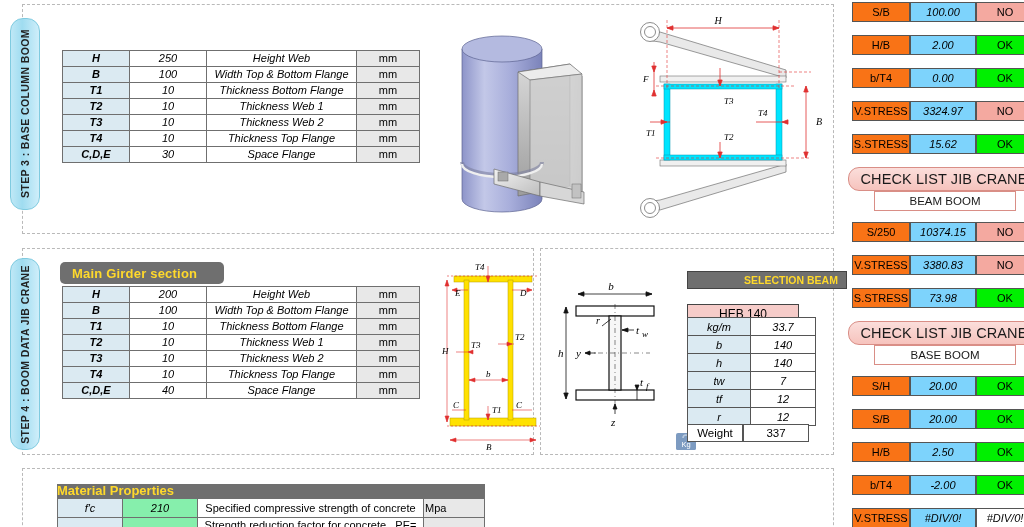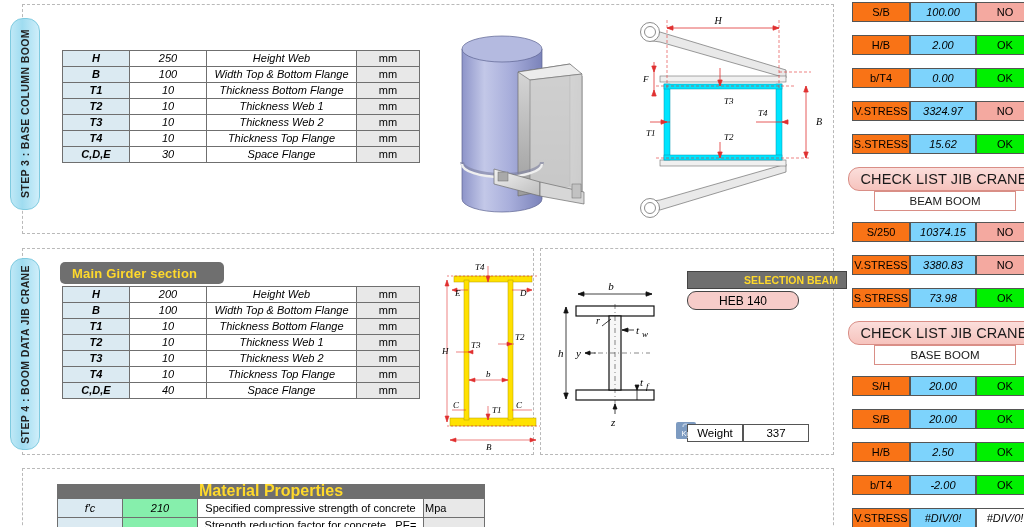--- a/index.html
+++ b/index.html
@@ -72,21 +72,21 @@
   .selval{position:absolute;height:17px;background:#f6ccc9;border:1px solid #444;
     color:#000;font-size:12px;display:flex;align-items:center;justify-content:center;}
   table.beam{border-collapse:collapse;table-layout:fixed;}
   table.beam td{border:1px solid #555;height:15px;font-size:11px;text-align:center;font-style:italic;}
   table.beam td.k{background:#dbeaf2;width:60px;}
   table.beam td.v{background:#fff;width:62px;}
   .wrow{position:absolute;display:flex;height:18px;}
   .wrow div{border:1px solid #555;display:flex;align-items:center;justify-content:center;font-size:11.5px;box-sizing:border-box;background:#fff;}
 
   
-  .matcap{background:#6f6f6f;color:#ffd92b;font-size:16px;font-weight:700;text-align:center;height:14px;line-height:14px;}
+  .matcap{background:#6f6f6f;color:#ffd92b;font-size:13px;font-weight:700;text-align:left;height:14px;line-height:14px;}
   table.mat{border-collapse:collapse;table-layout:fixed;}
   table.mat td{border:1px solid #6f6f6f;height:16px;font-size:11px;}
   table.mat td.s{background:#dbeaf2;text-align:center;width:62px;font-style:italic;}
   table.mat td.v{background:#86efac;text-align:center;width:72px;font-style:italic;}
   table.mat td.d{background:#fff;text-align:center;}
   table.mat td.u{background:#e8e8e8;text-align:left;width:58px;}
 
   .dim{font-family:"Liberation Serif",serif;font-style:italic;fill:#000;}
   svg{display:block;}
   .kgbadge{position:absolute;width:20px;height:17px;background:#7d9bc1;border-radius:2px;
@@ -406,35 +406,65 @@
       <text x="78" y="56" font-size="11" font-family="Liberation Serif, serif" font-style="italic">t</text>
       <text x="84" y="59" font-size="9" font-family="Liberation Serif, serif" font-style="italic">w</text>
       <text x="82" y="108" font-size="11" font-family="Liberation Serif, serif" font-style="italic">t</text>
       <text x="88" y="111" font-size="9" font-family="Liberation Serif, serif" font-style="italic">f</text>
       <text x="38" y="46" font-size="10" font-family="Liberation Serif, serif" font-style="italic">r</text>
       <text x="18" y="79" font-size="11" font-family="Liberation Serif, serif" font-style="italic">y</text>
       <text x="53" y="148" font-size="11" font-family="Liberation Serif, serif" font-style="italic">z</text>
     </svg>
   </div>
 
-  <div class="kgbadge" style="left:676px;top:422px;">
+  <div class="kgbadge" style="left:676px;top:433px;">
     <svg width="20" height="17" viewBox="0 0 20 17" style="position:absolute;left:0;top:0;">
       <rect x="0" y="4" width="20" height="13" rx="2" fill="#7d9bc1"></rect>
       <path d="M7 5 a3 3 0 0 1 6 0" fill="none" stroke="#b8c9de" stroke-width="1.6"></path>
     </svg>
     <span style="position:relative;z-index:2;font-size:7.5px;padding-bottom:1px;">Kg</span>
   </div>
 
   <div class="selhdr" style="left:687px;top:271px;width:110px;">
     <span>SELECTION BEAM</span>
   </div>
-  <div class="selval" style="left:687px;top:291px;width:110px;border-radius:9px;">
+  <div class="selval" style="left:687px;top:304px;width:110px;">
     <span>HEB 140</span>
   </div>
 
+  <div style="position:absolute;left:687px;top:317px;">
+    <table class="beam" style="width:122px;">
+      <tbody id="tbl-beam">
+          <tr>
+            <td class="k">kg/m</td>
+            <td class="v">33.7</td>
+          </tr>
+          <tr>
+            <td class="k">b</td>
+            <td class="v">140</td>
+          </tr>
+          <tr>
+            <td class="k">h</td>
+            <td class="v">140</td>
+          </tr>
+          <tr>
+            <td class="k">tw</td>
+            <td class="v">7</td>
+          </tr>
+          <tr>
+            <td class="k">tf</td>
+            <td class="v">12</td>
+          </tr>
+          <tr>
+            <td class="k">r</td>
+            <td class="v">12</td>
+          </tr>
+        </tbody>
+    </table>
+  </div>
 
   <div class="wrow" style="left:687px;top:424px;">
     <div style="width:56px;">Weight</div>
     <div style="width:66px;">337</div>
   </div>
 
   <div class="panel" style="left:22px;top:468px;width:810px;height:70px;"></div>
 
   <div style="position:absolute;left:57px;top:484px;width:428px;">
     <div class="matcap">Material Properties</div>

